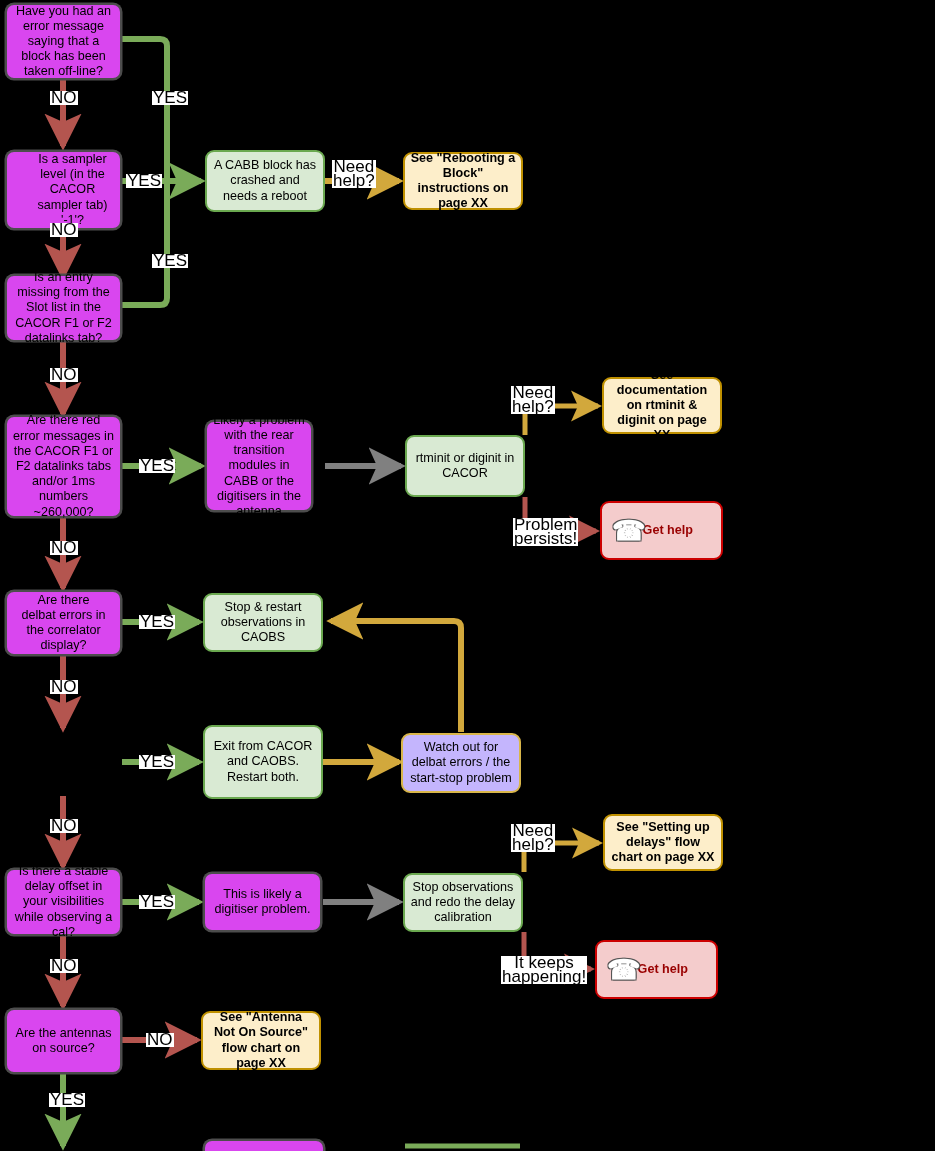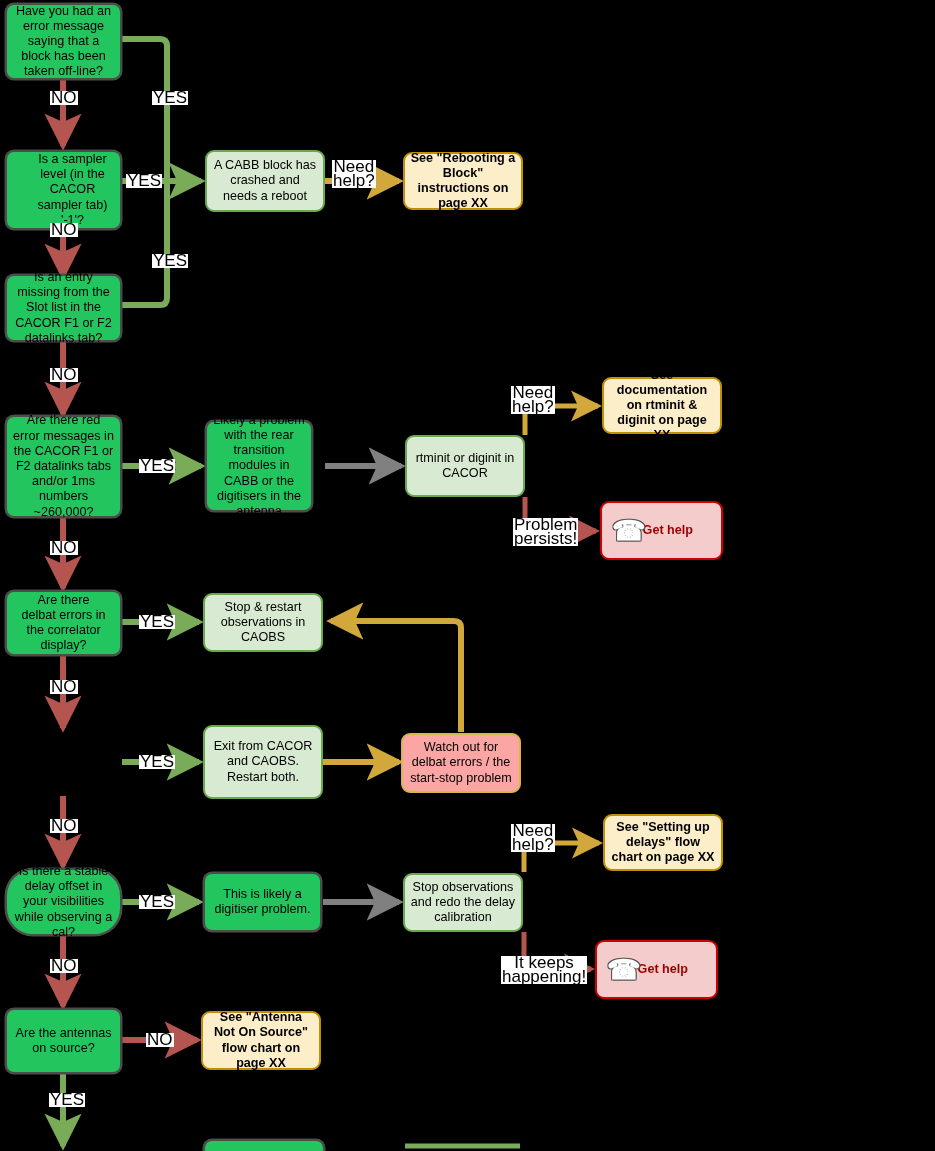--- a/index.html
+++ b/index.html
@@ -30,35 +30,35 @@
     justify-content: center;
     text-align: center;
     border-radius: 9px;
     font-size: 12.6px;
     line-height: 15.2px;
     color: #000000;
     padding: 3px 5px;
     z-index: 5;
   }
   .node.decision {
-    background: #22c55e;
+    background: #d946ef;
     border: 2.2px solid #4d4d4d;
     box-shadow: 0 0 0 0.5px #4d4d4d;
   }
   .node.action {
     background: #d9ead3;
     border: 2.2px solid #6aa84f;
   }
   .node.doc {
     background: #fdeeca;
     border: 2.2px solid #bf9000;
     font-weight: bold;
   }
   .node.note {
-    background: #fca5a5;
+    background: #c4b5fd;
     border: 2.2px solid #d9b64a;
   }
   .node.help {
     background: #f4cccc;
     border: 2.2px solid #cc0000;
     font-weight: bold;
     color: #990000;
     justify-content: flex-end;
     padding-right: 28px;
   }
@@ -172,21 +172,21 @@
   <div class="node decision" style="left:5px; top:415px; width:117px; height:103px;">
     <span>Are there red error messages in the CACOR F1 or F2 datalinks tabs and/or 1ms numbers ~260,000?</span>
   </div>
 
   <div class="node decision" style="left:5px; top:590px; width:117px; height:66px;">
     <span style="white-space:pre-line;">Are there
 delbat errors in the correlator display?</span>
   </div>
 
 
-  <div class="node decision" style="left:5px; top:868px; width:117px; height:68px;border-radius:28px;">
+  <div class="node decision" style="left:5px; top:868px; width:117px; height:68px;">
     <span>Is there a stable delay offset in your visibilities while observing a cal?</span>
   </div>
 
   <div class="node decision" style="left:5px; top:1008px; width:117px; height:66px;">
     <span>Are the antennas on source?</span>
   </div>
 
   <div class="node decision" style="left:203px; top:1139px; width:122px; height:62px;">
     
   </div>

